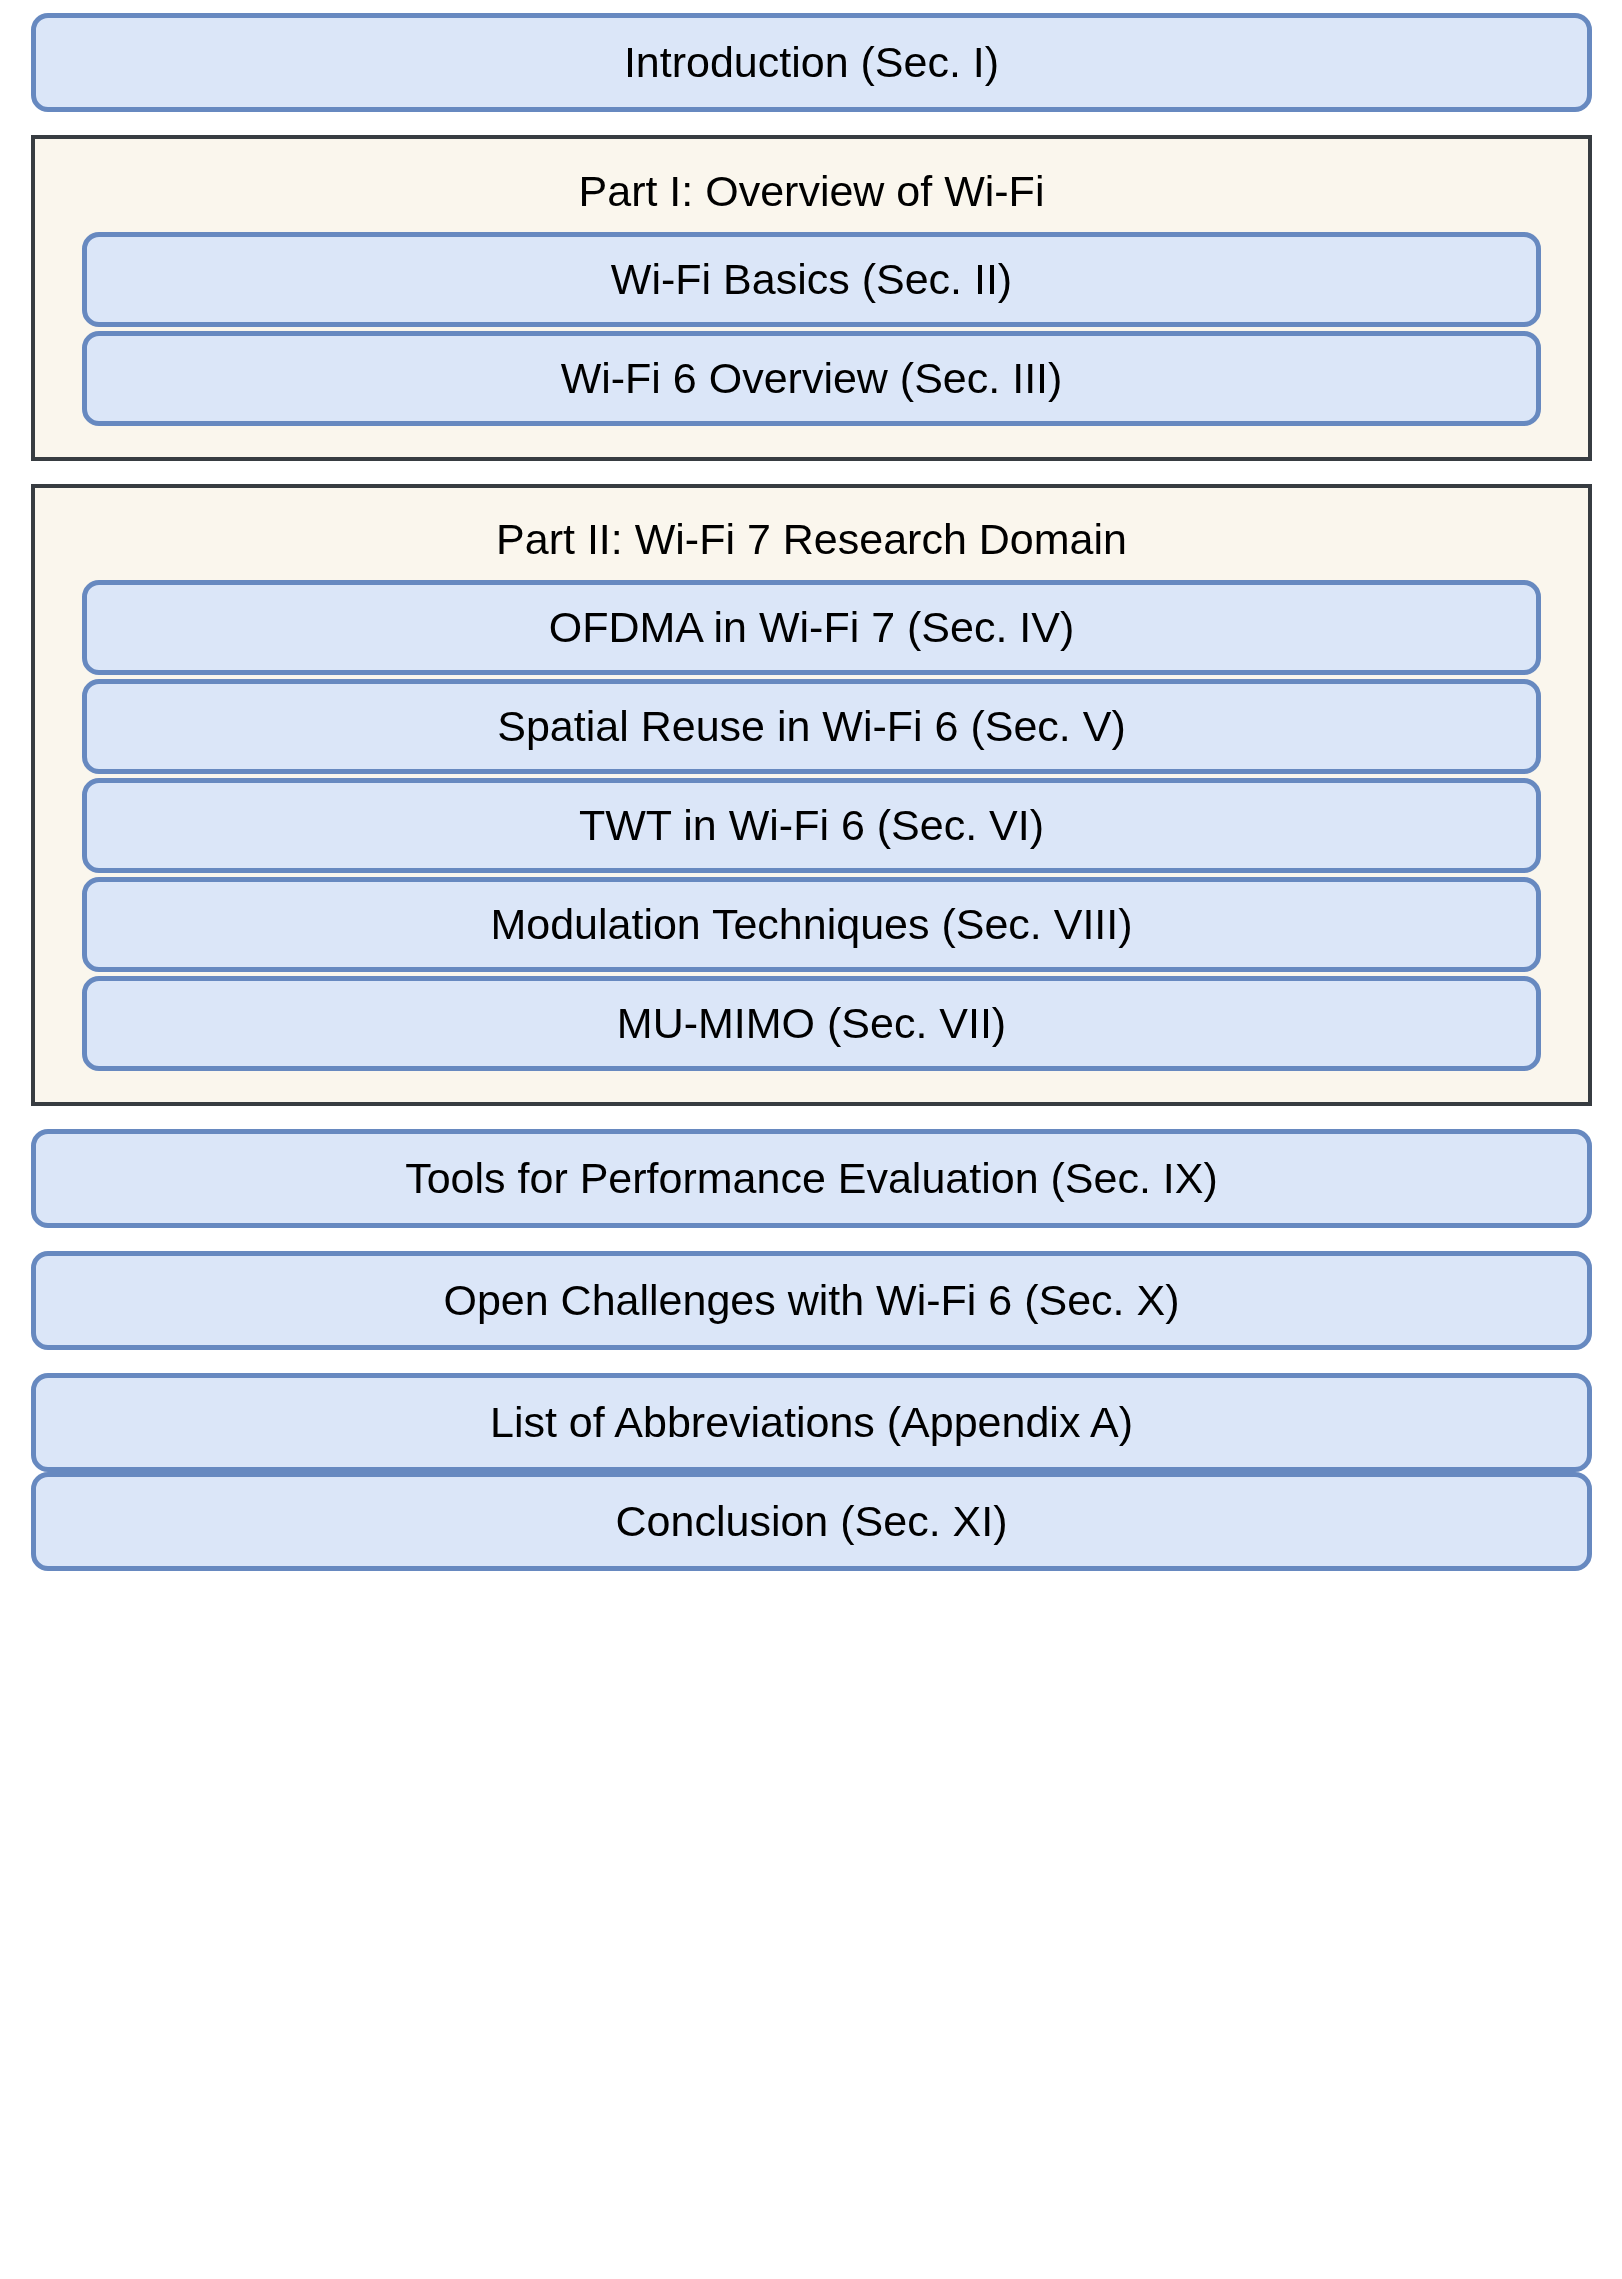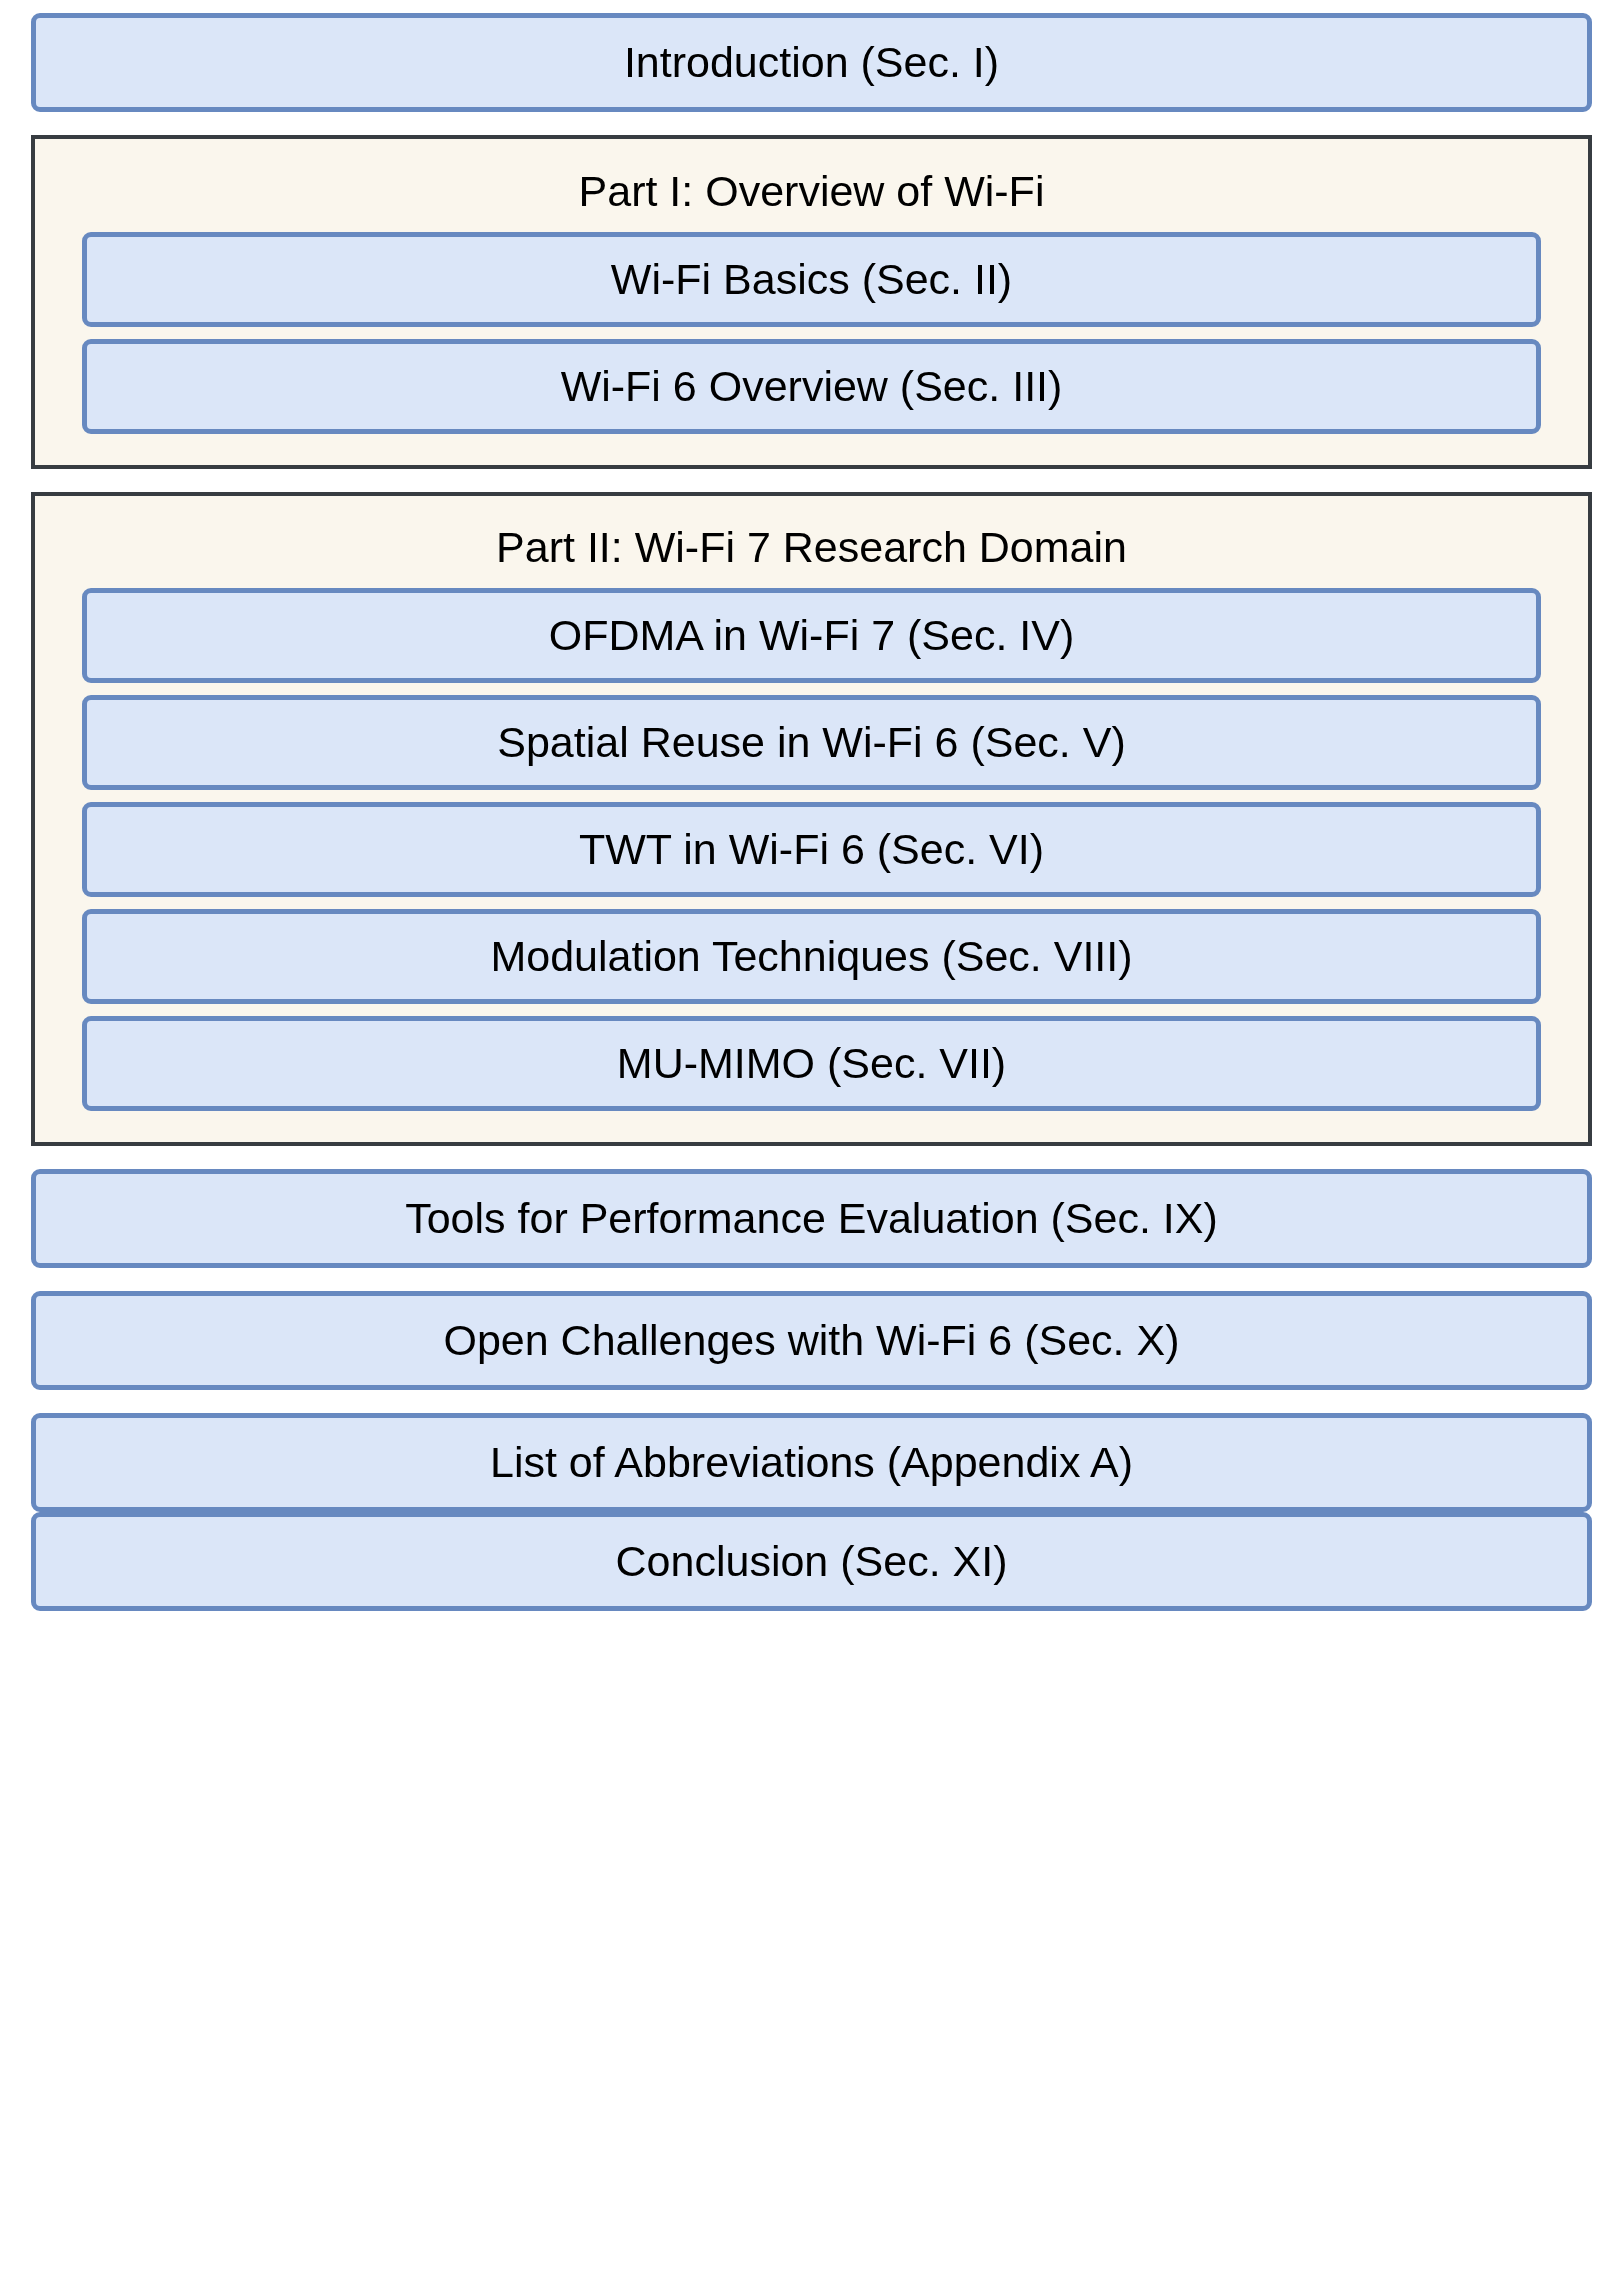--- a/index.html
+++ b/index.html
@@ -22,21 +22,21 @@
     box-sizing: border-box;
     padding: 13.3px 31px 29.5px 31px;
     display: flex;
     flex-direction: column;
   }
 
   
   .node {
     background: #dbe6f8;
     border: 5.7px solid #6789c0;
-    border-radius: 9px;
+    border-radius: 17px;
     color: #000000;
     font-size: 43px;
     line-height: 1;
     display: flex;
     align-items: center;
     justify-content: center;
     text-align: center;
     box-sizing: border-box;
     width: 100%;
   }
@@ -61,21 +61,21 @@
   .part-title {
     font-size: 43px;
     font-weight: normal;
     color: #000000;
     text-align: center;
     line-height: 1;
     padding: 21px 0 19px 0;
   }
   .part .node {
     height: 95px;
-    margin-bottom: 12px;
+    margin-bottom: 4px;
   }
   .part .node:last-child { margin-bottom: 16px; }
 </style>
 </head>
 <body>
 
 <div id="diagram">
 
   <div class="node top-level">
     <span>Introduction (Sec. I)</span>

